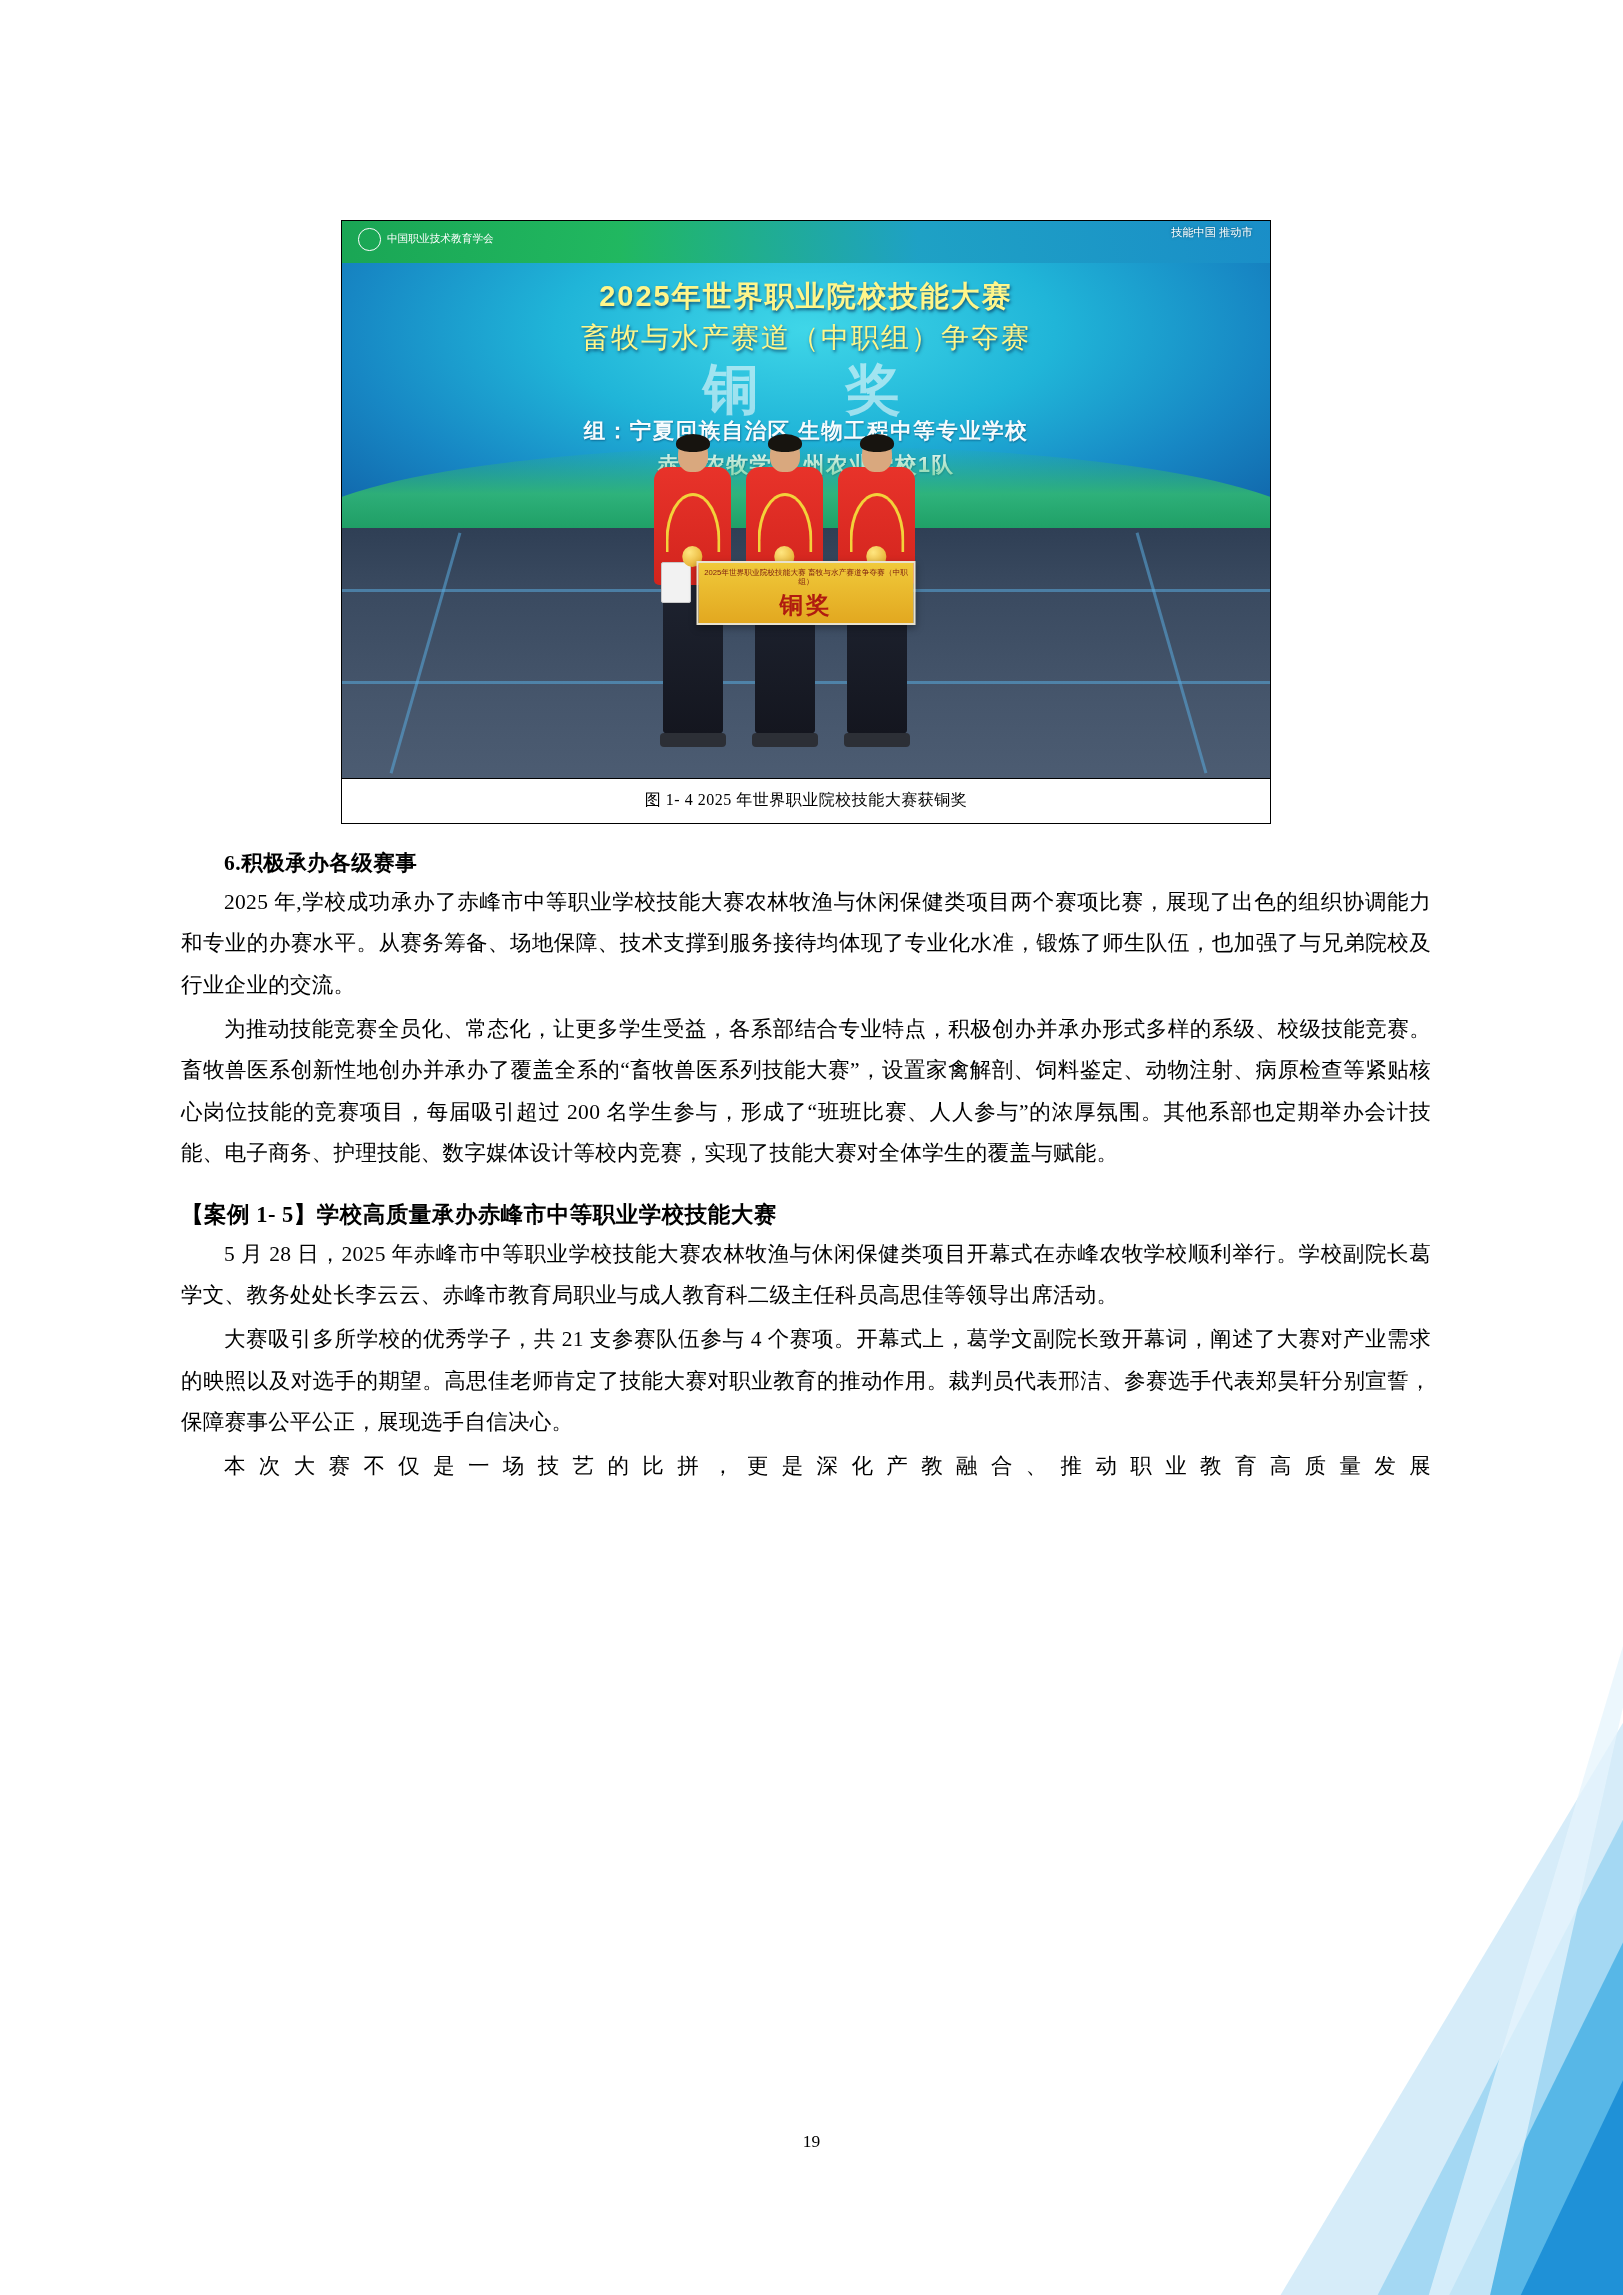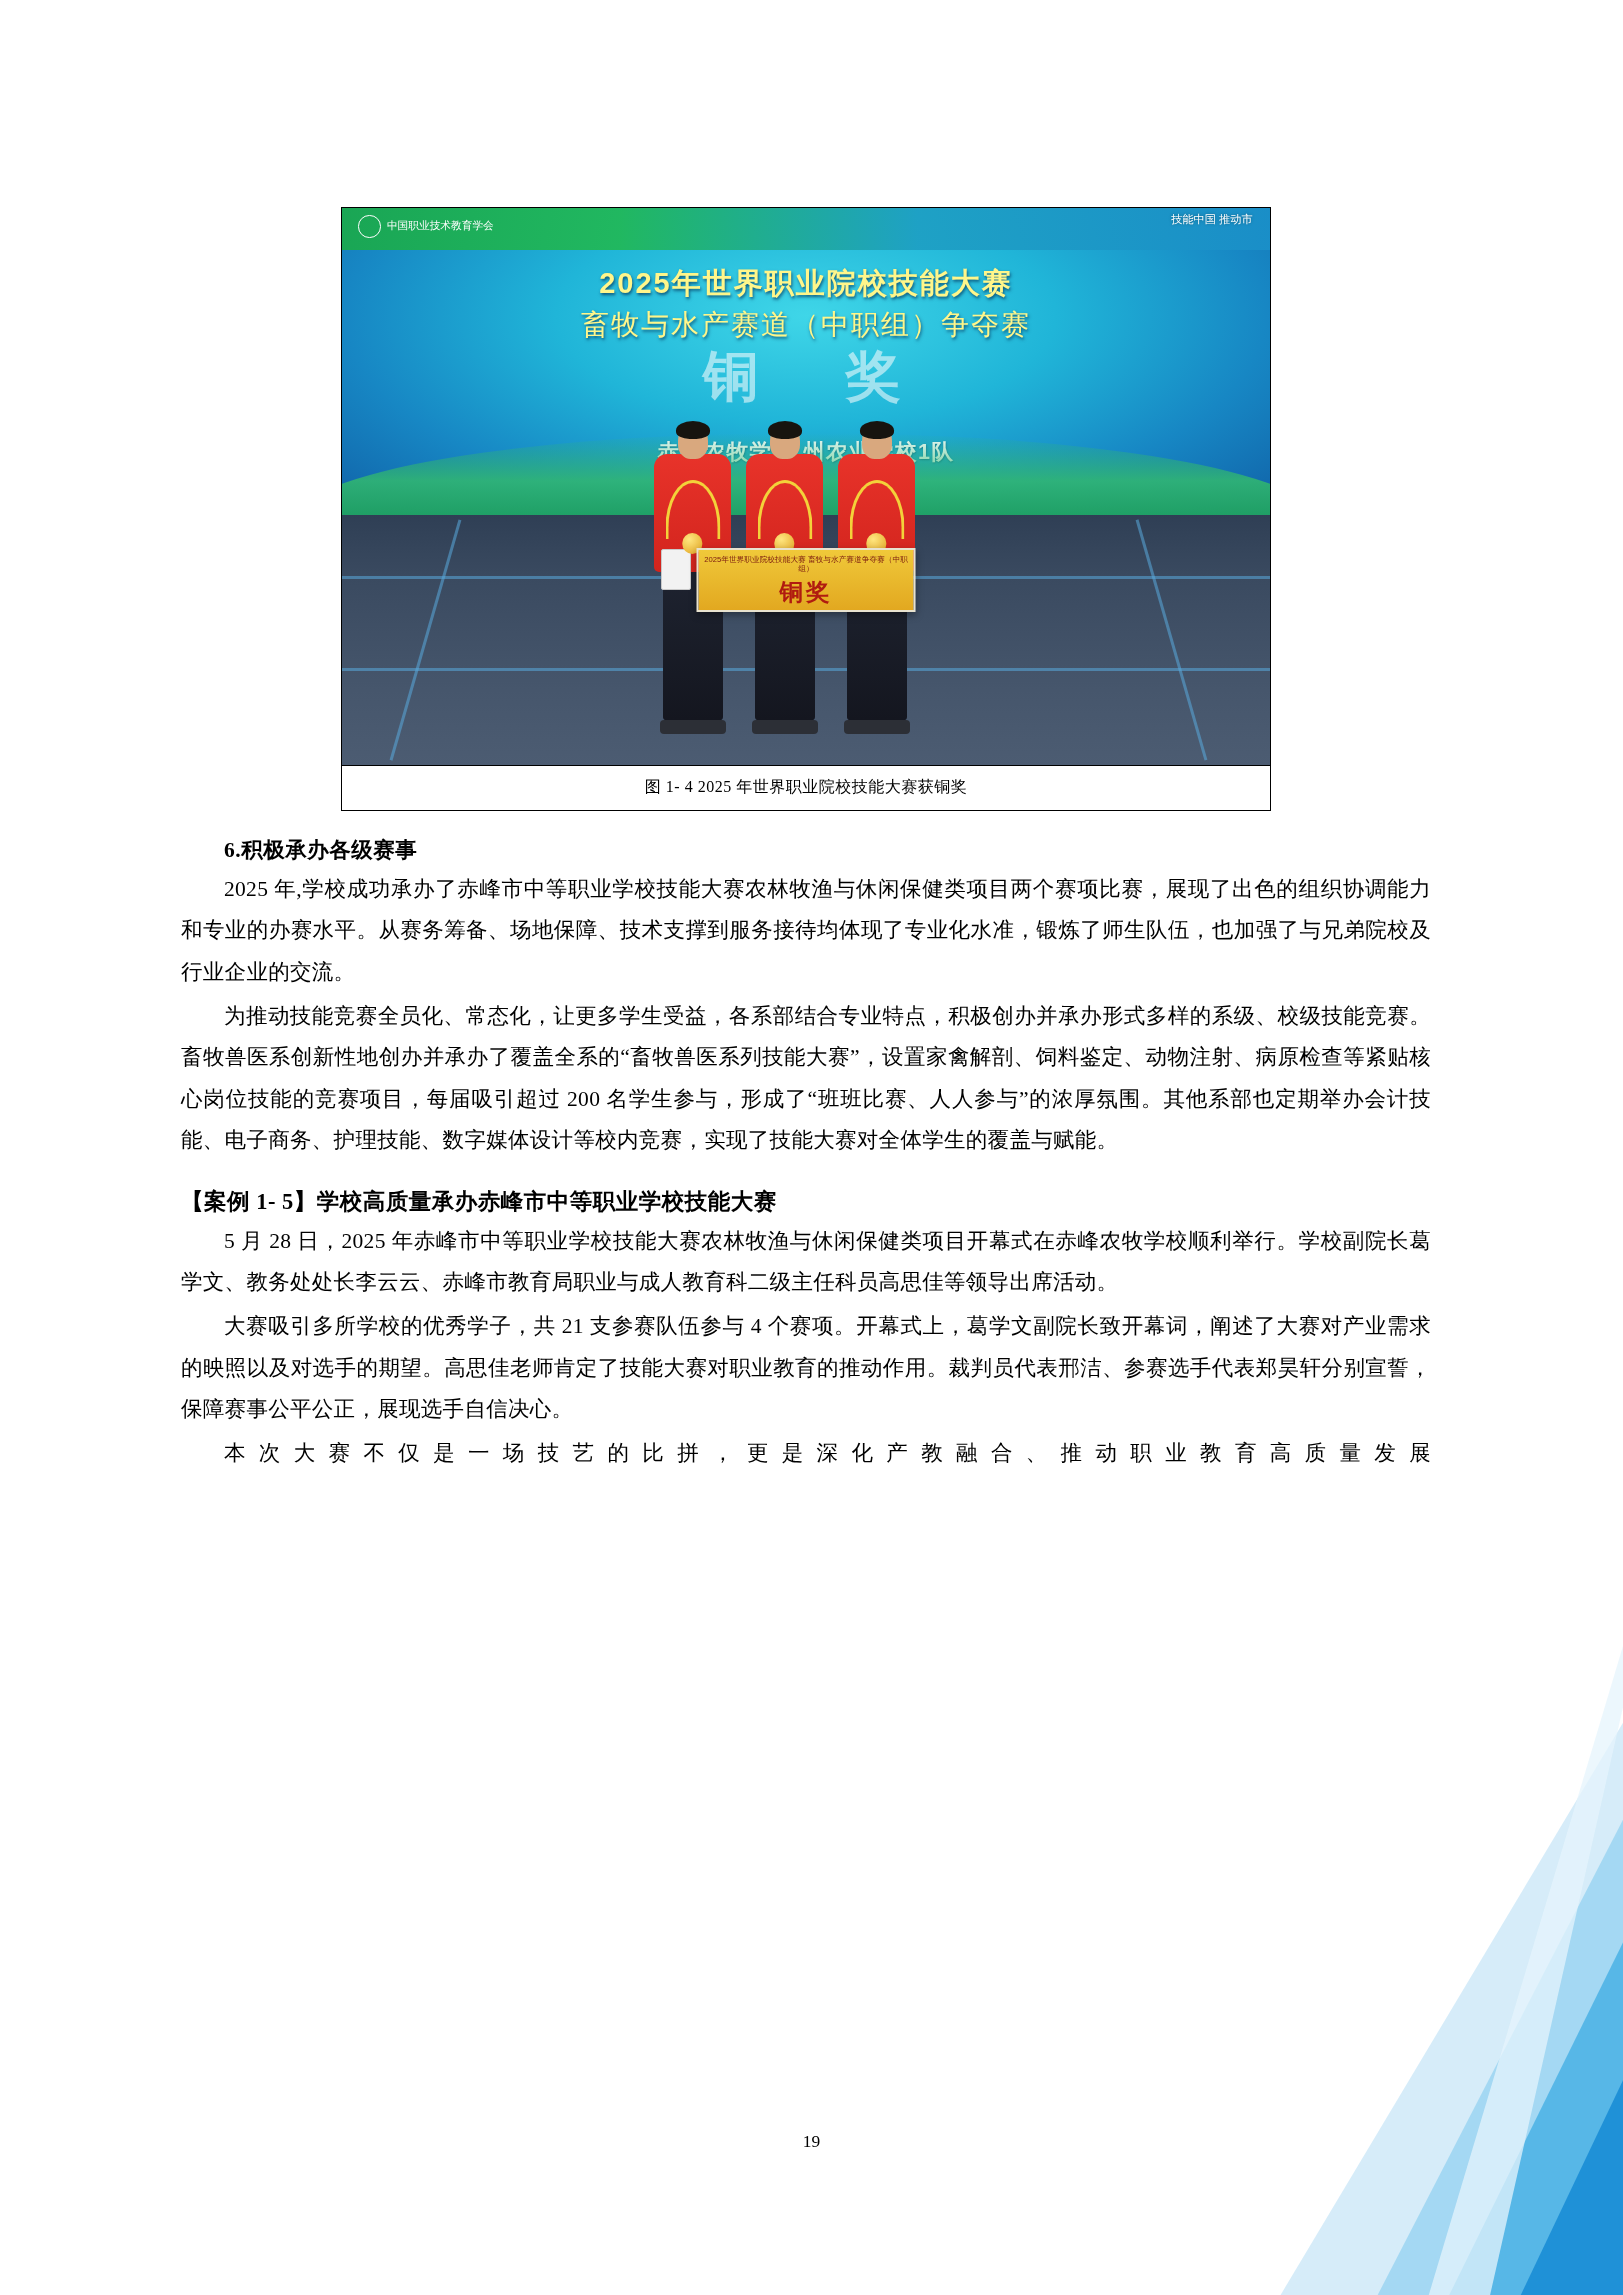--- a/index.html
+++ b/index.html
@@ -40,21 +40,21 @@
   .content {
     position: absolute;
     left: 181px;
     top: 204px;
     width: 1250px;
   }
 
   
   .figure-block {
     width: 930px;
-    margin: 3px auto 0 auto;
+    margin: 16px auto 0 auto;
     border: 1.5px solid #000;
     box-sizing: border-box;
   }
   .figure-photo {
     position: relative;
     width: 100%;
     height: 557px;
     overflow: hidden;
     background: #0c2a4a;
   }
@@ -362,20 +362,21 @@
           <div class="screen-logo">
             <span class="circ"></span>
             <span>中国职业技术教育学会</span>
           </div>
 
           <div class="screen-right-logo">技能中国 推动市</div>
 
           <div class="screen-title-1">2025年世界职业院校技能大赛</div>
           <div class="screen-title-2">畜牧与水产赛道（中职组）争夺赛</div>
           <div class="screen-award">铜 奖</div>
+          <div class="screen-names">组：宁夏回族自治区                         生物工程中等专业学校</div>
           <div class="screen-names2">赤峰农牧学校                                   州农业学校1队</div>
 
           <div class="screen-green-wave"></div>
         </div>
 
         <div class="photo-floor">
           <div class="floor-line" style="left:0; right:0; top:61px;"></div>
           <div class="floor-line" style="left:0; right:0; top:153px;"></div>
           <div class="floor-line" style="left:82px; top:0; bottom:0; width:2.6px; height:auto; transform:rotate(16deg);"></div>
           <div class="floor-line" style="right:97px; top:0; bottom:0; width:2.6px; height:auto; transform:rotate(-16deg);"></div>

